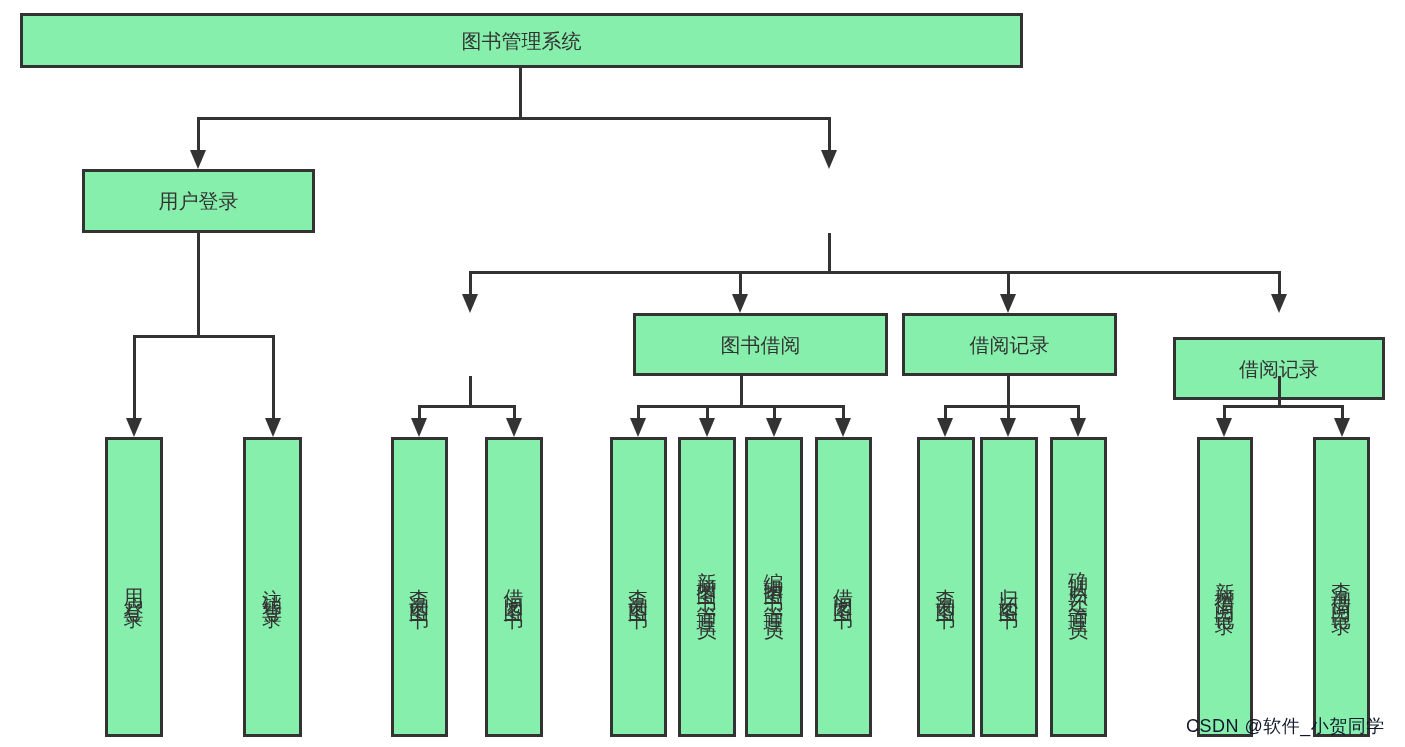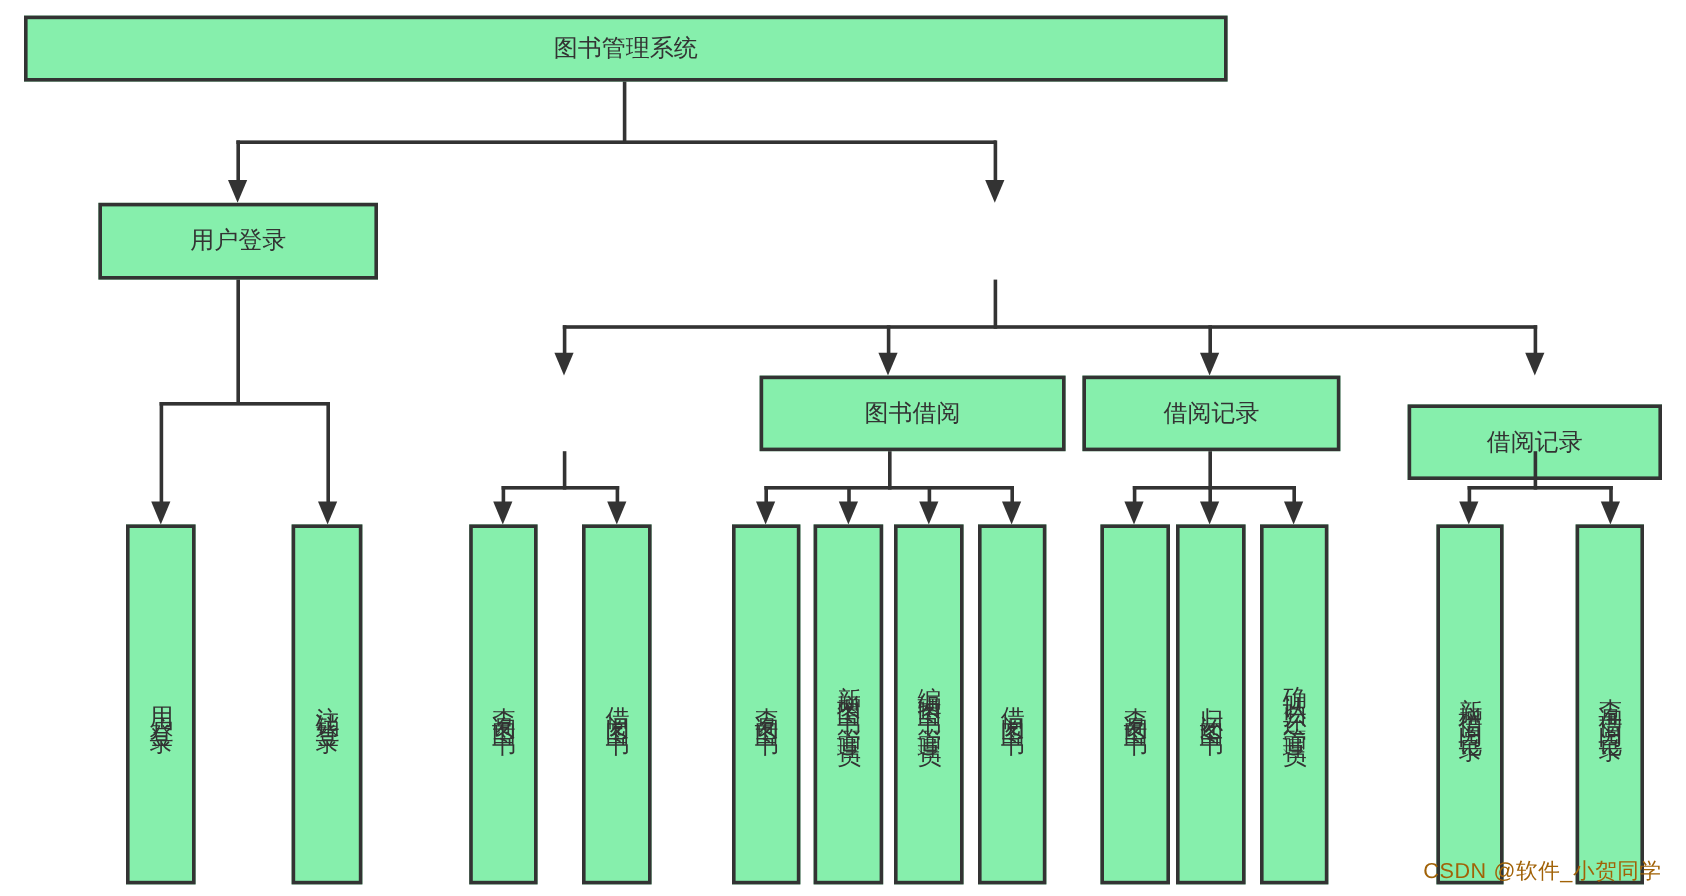--- a/index.html
+++ b/index.html
@@ -34,21 +34,21 @@
   .ah{
     position:absolute;width:0;height:0;
     border-left:8px solid transparent;
     border-right:8px solid transparent;
     border-top:19px solid #333333;
   }
   .watermark{
     position:absolute;
     left:1186px;top:714px;
     font-size:18px;
-    color:#a16207;
+    color:#0f172a;
     letter-spacing:0.5px;
     white-space:nowrap;
     z-index:5;
   }
 </style>
 </head>
 <body>
 
 <div id="stage">
 

